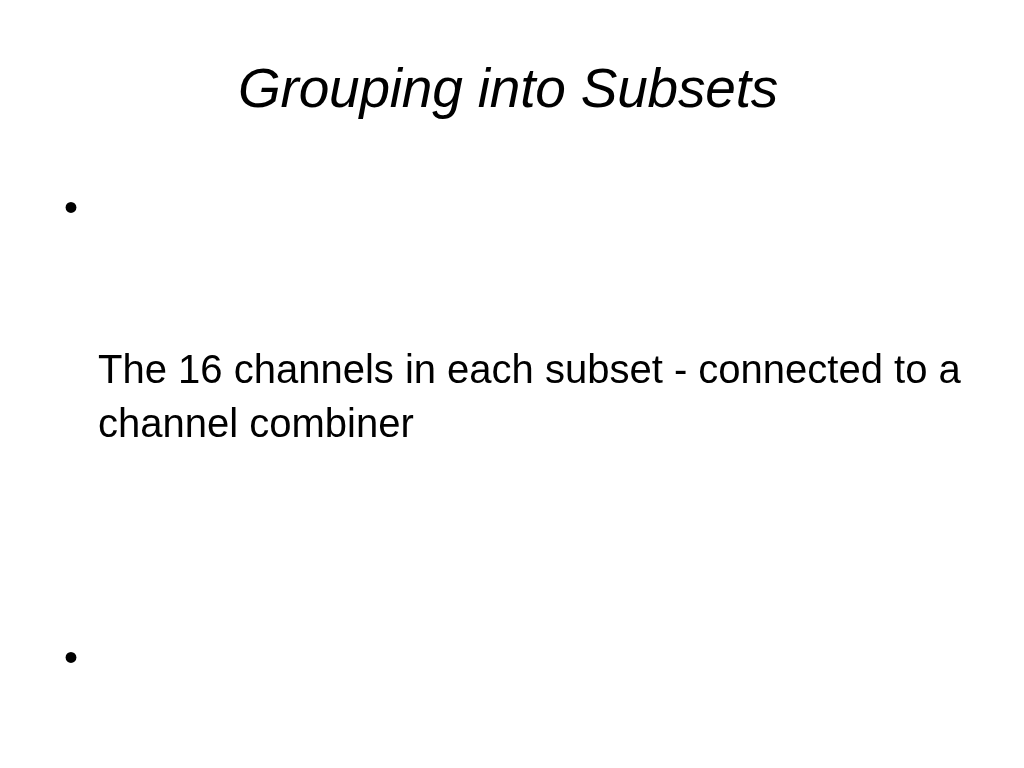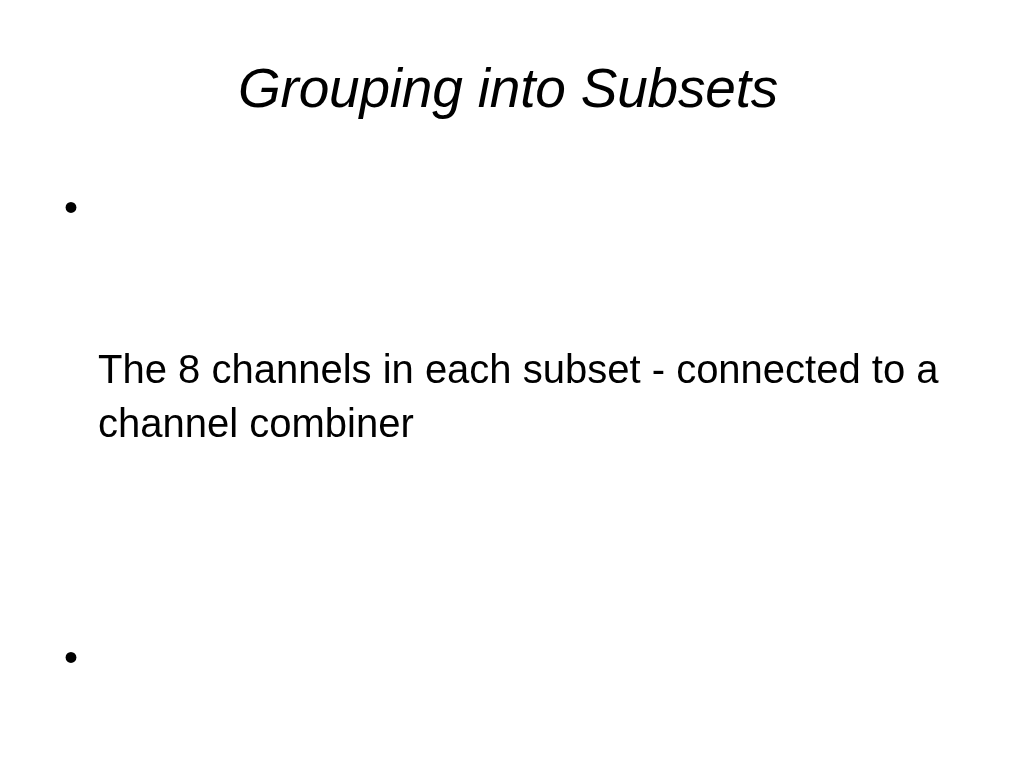--- a/index.html
+++ b/index.html
@@ -80,21 +80,21 @@
 <body>
 
 <div id="slide" style="background: rgb(255, 255, 255); color: rgb(0, 0, 0);">
 
   <div class="slide-title">Grouping into Subsets</div>
 
   <div class="body-area">
 
     <div class="bullet-item">
       <span class="bullet-marker">•</span>
-      <span class="bullet-text">The 8 channels in each subset - connected to a channel combiner</span>
+      <span class="bullet-text">The 16 channels in each subset - connected to a channel combiner</span>
     </div>
 
     <div class="bullet-item">
       <span class="bullet-marker">•</span>
       
     </div>
 
   </div>
 
 </div>

